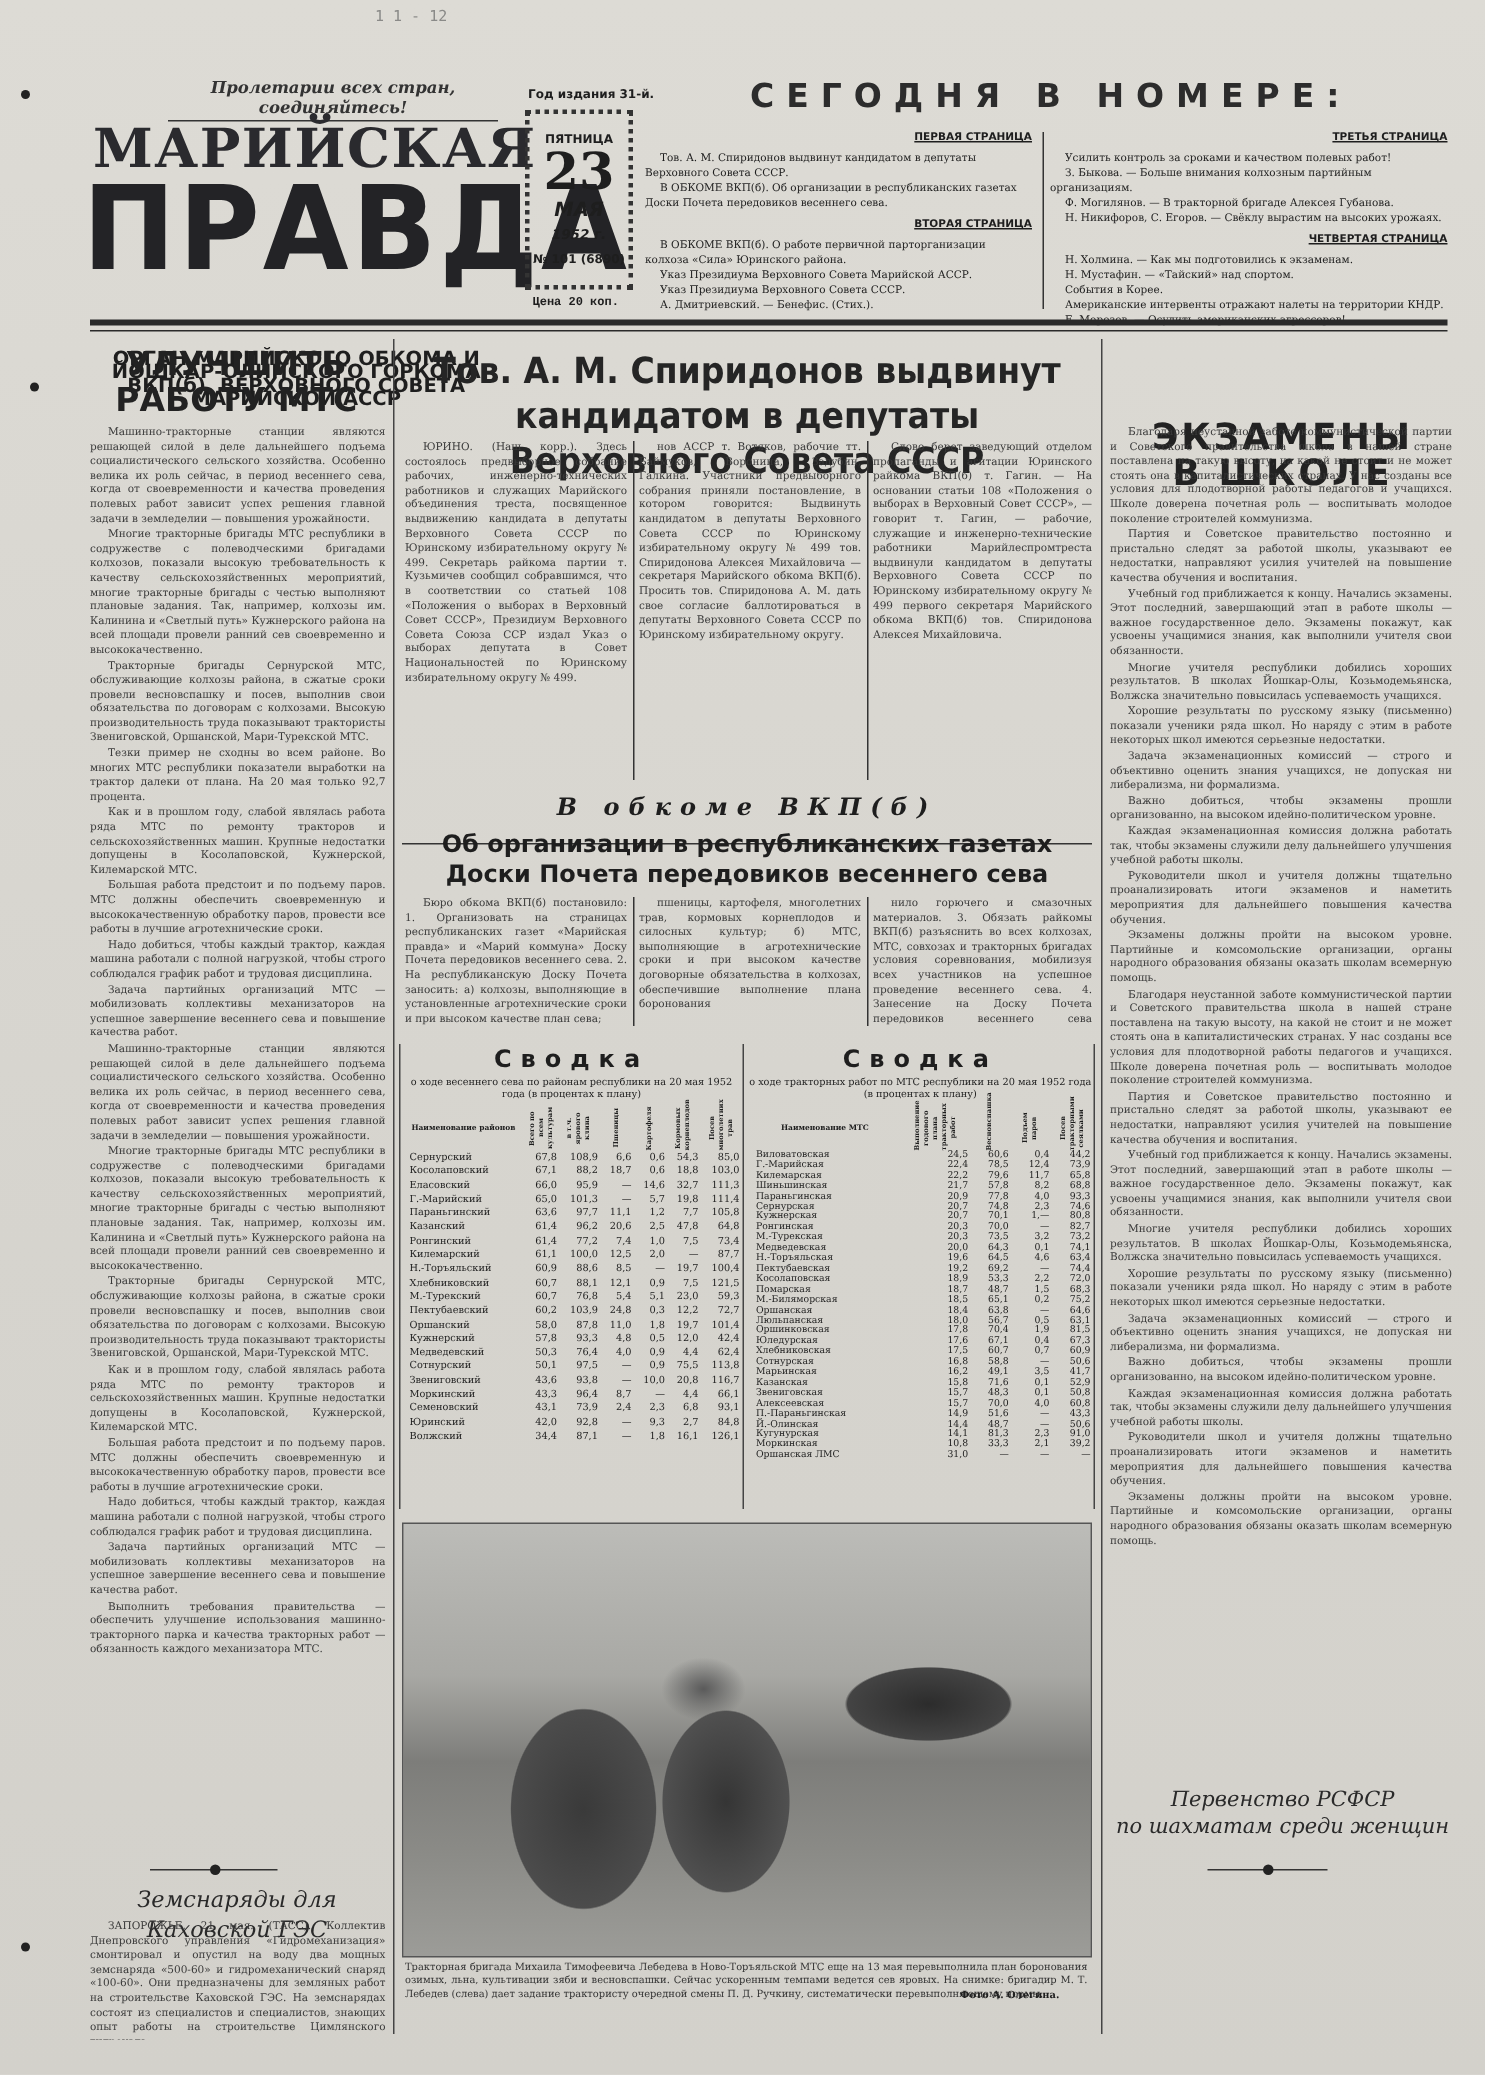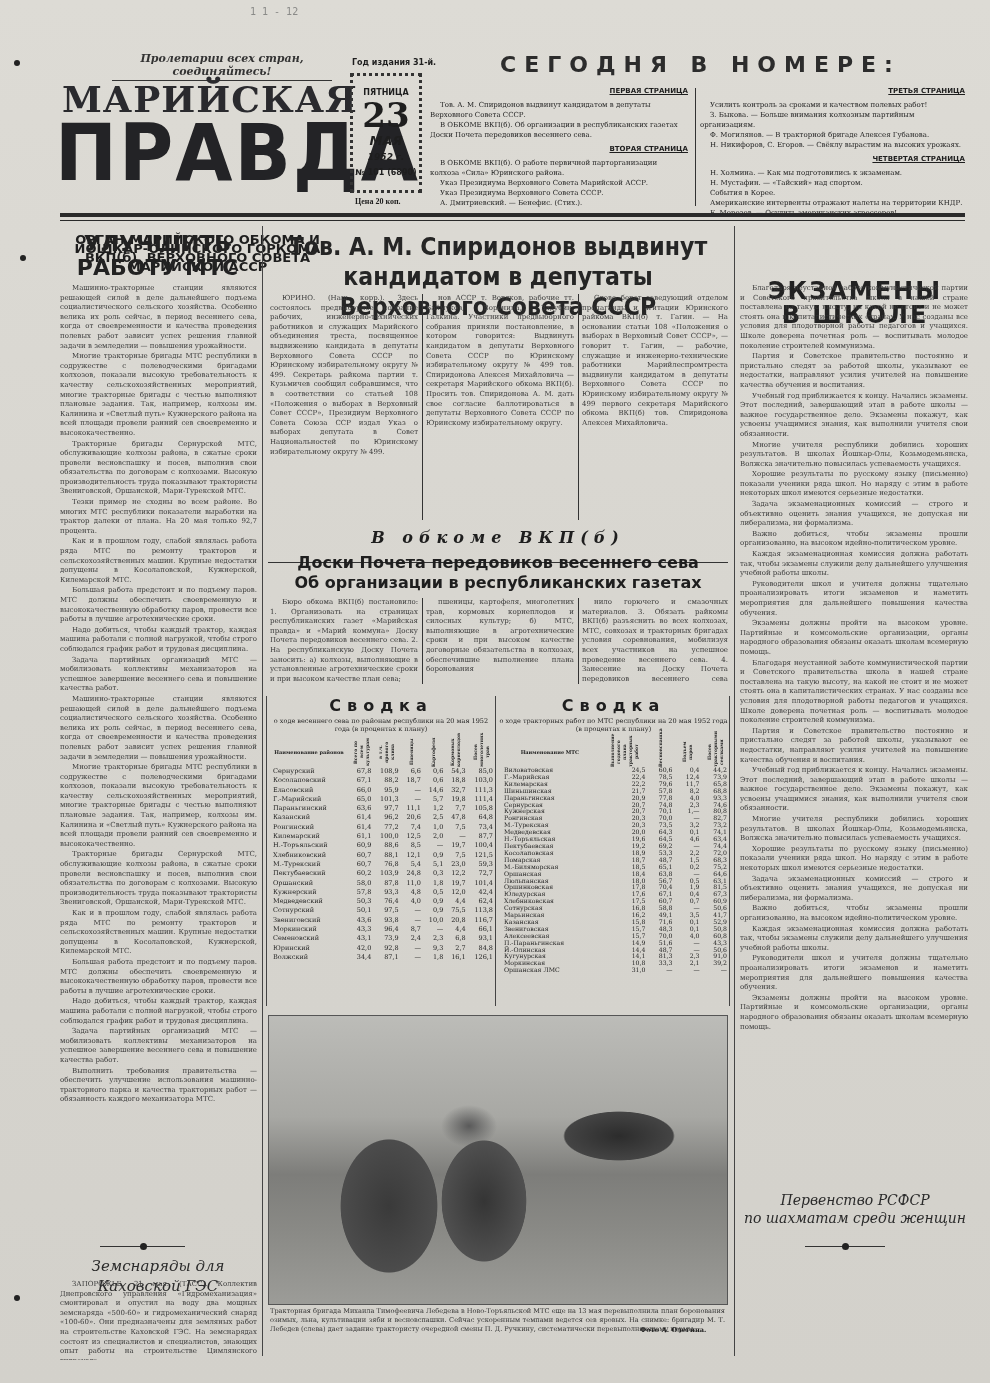--- a/index.html
+++ b/index.html
@@ -46,21 +46,21 @@
   .datebox {
     position: absolute; left: 350px; top: 73px; width: 72px; height: 120px;
     border: 3px dotted #333; text-align: center; font-family: "DejaVu Sans", sans-serif;
   }
   .datebox .dow { font-size: 8px; font-weight: bold; margin-top: 12px; }
   .datebox .day { font-family: "DejaVu Serif", serif; font-size: 34px; font-weight: bold; line-height: 36px; }
   .datebox .mon { font-size: 13px; font-style: italic; font-weight: bold; }
   .datebox .yr { font-size: 9px; font-style: italic; font-weight: bold; margin-top: 4px; }
   .datebox .num { font-size: 8px; font-weight: bold; margin-top: 6px; }
   .price {
-    position: absolute; left: 355px; top: 197px; font-family: Liberation Serif, serif;
+    position: absolute; left: 355px; top: 197px; font-family: Liberation Mono, monospace;
     font-size: 8px; font-weight: bold;
   }
   .today-title {
     position: absolute; left: 500px; top: 52px; width: 470px;
     font-family: "DejaVu Sans", sans-serif; font-size: 22px; font-weight: bold; letter-spacing: 8px;
     color: #2c2c2c;
   }
   .today-col { position: absolute; font-size: 7px; line-height: 10px; font-family: "DejaVu Serif", serif; }
   .today-col .ph {
     font-family: "DejaVu Sans", sans-serif; font-weight: bold; font-size: 7px; text-align: right;
@@ -225,22 +225,22 @@
   <div class="body-text" style="left:426px; top:294px; width:148px; height:226px;">
     <p>нов АССР т. Вотяков, рабочие тт. Баймуков, Воронина, Задубин, Галкина. Участники предвыборного собрания приняли постановление, в котором говорится: Выдвинуть кандидатом в депутаты Верховного Совета СССР по Юринскому избирательному округу № 499 тов. Спиридонова Алексея Михайловича — секретаря Марийского обкома ВКП(б). Просить тов. Спиридонова А. М. дать свое согласие баллотироваться в депутаты Верховного Совета СССР по Юринскому избирательному округу.</p>
   </div>
   <div class="vline" style="left:578px; top:294px; height:226px;"></div>
   <div class="body-text" style="left:582px; top:294px; width:146px; height:226px;">
     <p>Слово берет заведующий отделом пропаганды и агитации Юринского райкома ВКП(б) т. Гагин. — На основании статьи 108 «Положения о выборах в Верховный Совет СССР», — говорит т. Гагин, — рабочие, служащие и инженерно-технические работники Марийлеспромтреста выдвинули кандидатом в депутаты Верховного Совета СССР по Юринскому избирательному округу № 499 первого секретаря Марийского обкома ВКП(б) тов. Спиридонова Алексея Михайловича.</p>
   </div>
 
   <div class="section-obkom">В обкоме ВКП(б)</div>
   <div class="headline-obkom">
+    <div>Об организации в республиканских газетах</div>
     <div>Доски Почета передовиков весеннего сева</div>
-    <div>Об организации в республиканских газетах</div>
   </div>
   <div class="body-text" style="left:270px; top:598px; width:148px; height:86px;">
     <p>Бюро обкома ВКП(б) постановило: 1. Организовать на страницах республиканских газет «Марийская правда» и «Марий коммуна» Доску Почета передовиков весеннего сева. 2. На республиканскую Доску Почета заносить: а) колхозы, выполняющие в установленные агротехнические сроки и при высоком качестве план сева;</p>
   </div>
   <div class="vline" style="left:422px; top:598px; height:86px;"></div>
   <div class="body-text" style="left:426px; top:598px; width:148px; height:86px;">
     <p>пшеницы, картофеля, многолетних трав, кормовых корнеплодов и силосных культур; б) МТС, выполняющие в агротехнические сроки и при высоком качестве договорные обязательства в колхозах, обеспечившие выполнение плана боронования</p>
   </div>
   <div class="vline" style="left:578px; top:598px; height:86px;"></div>
   <div class="body-text" style="left:582px; top:598px; width:146px; height:86px;">

